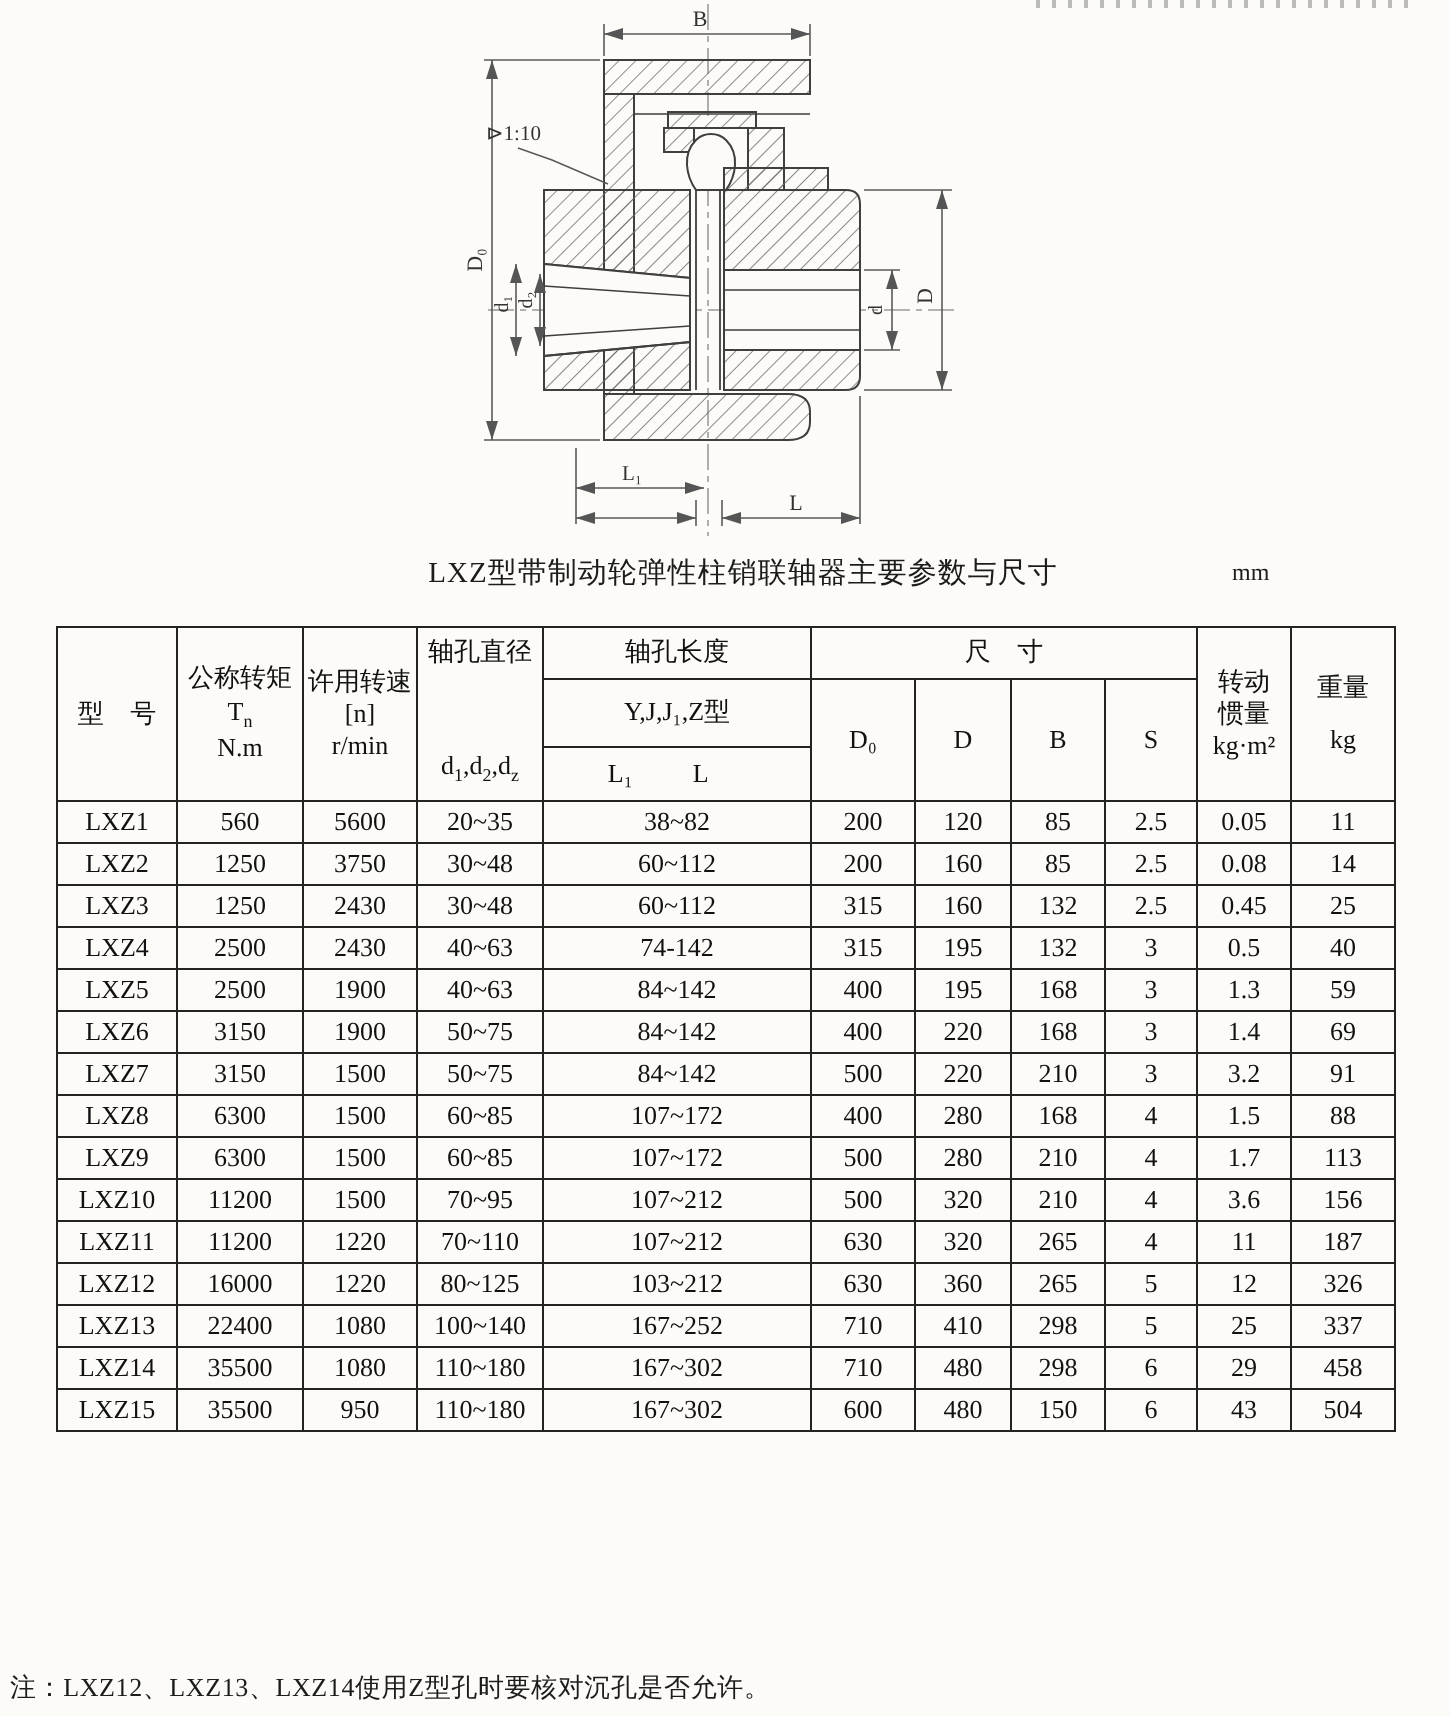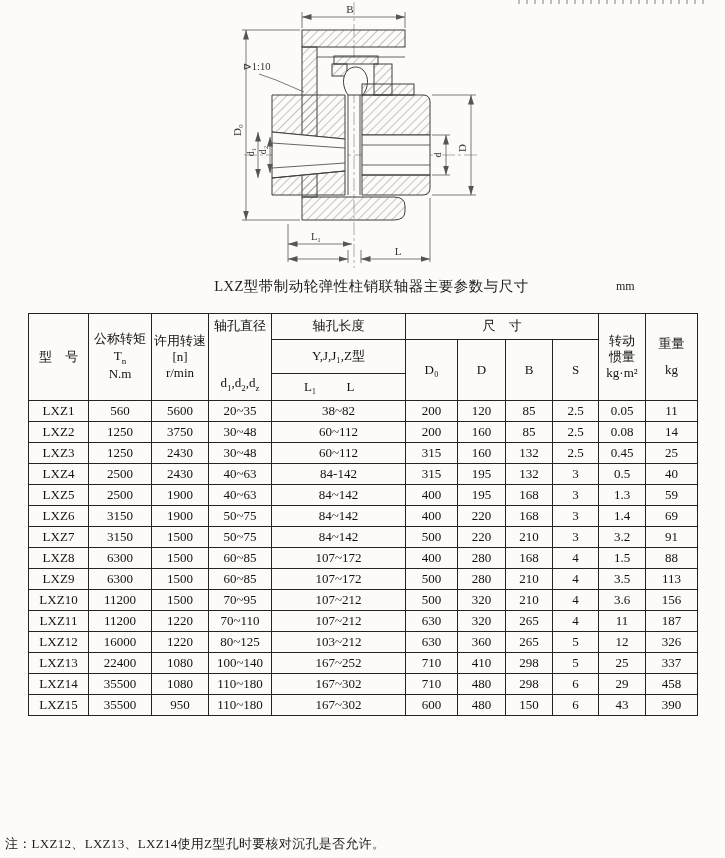--- a/index.html
+++ b/index.html
@@ -262,21 +262,21 @@
         <td>132</td>
         <td>2.5</td>
         <td>0.45</td>
         <td>25</td>
       </tr>
       <tr>
         <td>LXZ4</td>
         <td>2500</td>
         <td>2430</td>
         <td>40~63</td>
-        <td>84-142</td>
+        <td>74-142</td>
         <td>315</td>
         <td>195</td>
         <td>132</td>
         <td>3</td>
         <td>0.5</td>
         <td>40</td>
       </tr>
       <tr>
         <td>LXZ5</td>
         <td>2500</td>
@@ -332,21 +332,21 @@
       <tr>
         <td>LXZ9</td>
         <td>6300</td>
         <td>1500</td>
         <td>60~85</td>
         <td>107~172</td>
         <td>500</td>
         <td>280</td>
         <td>210</td>
         <td>4</td>
-        <td>3.5</td>
+        <td>1.7</td>
         <td>113</td>
       </tr>
       <tr>
         <td>LXZ10</td>
         <td>11200</td>
         <td>1500</td>
         <td>70~95</td>
         <td>107~212</td>
         <td>500</td>
         <td>320</td>
@@ -411,18 +411,18 @@
         <td>LXZ15</td>
         <td>35500</td>
         <td>950</td>
         <td>110~180</td>
         <td>167~302</td>
         <td>600</td>
         <td>480</td>
         <td>150</td>
         <td>6</td>
         <td>43</td>
-        <td>390</td>
+        <td>504</td>
       </tr>
     </tbody>
 </table>
 
 <div class="note">注：LXZ12、LXZ13、LXZ14使用Z型孔时要核对沉孔是否允许。</div>
 
 </body></html>

